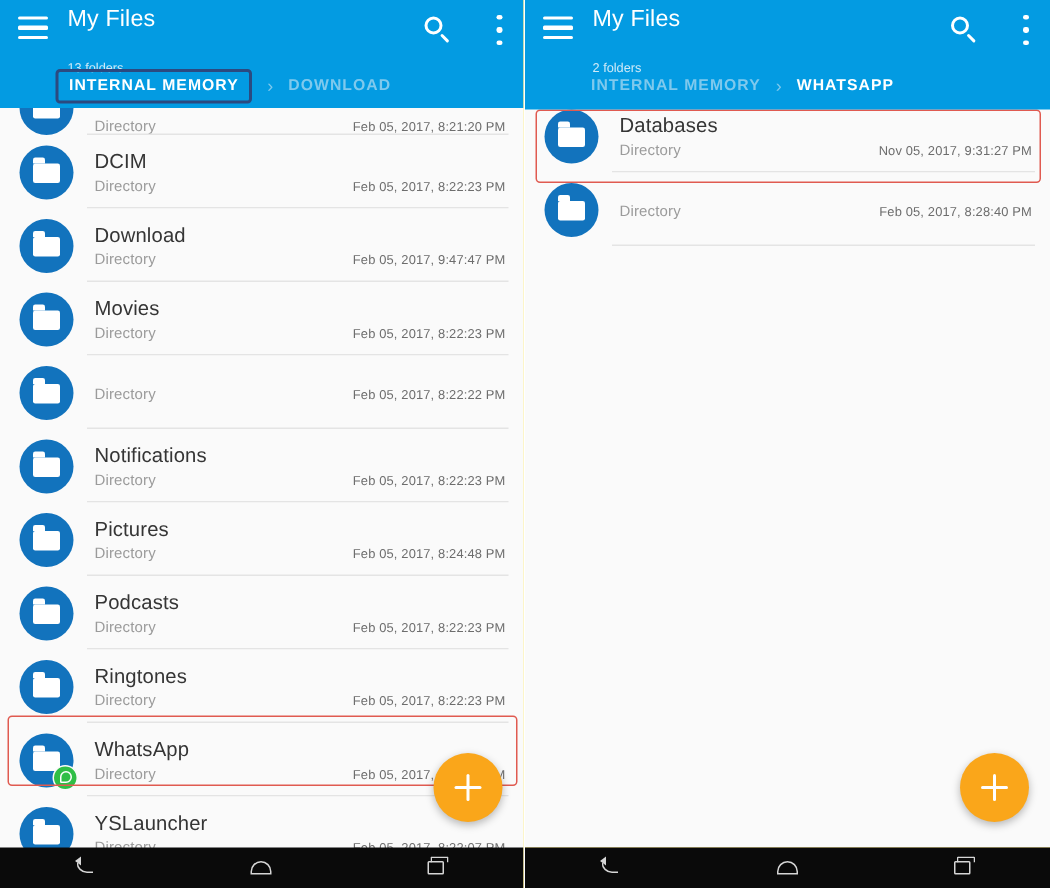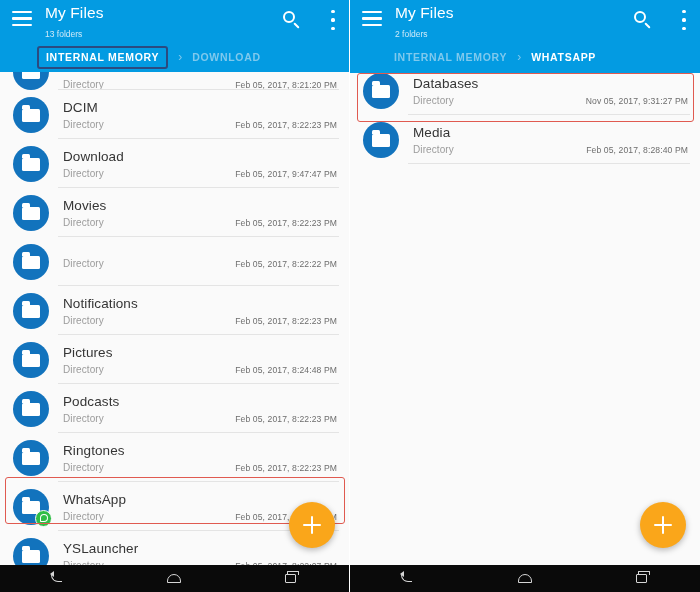--- a/index.html
+++ b/index.html
@@ -26,21 +26,21 @@
 
   .hamburger {
     position: absolute; left: 12px; top: 11px;
     width: 20px; height: 15px;
     display: flex; flex-direction: column; justify-content: space-between;
   }
   .hamburger i { display: block; height: 2.4px; background: #ffffff; border-radius: 1px; }
 
   .titlewrap { position: absolute; left: 45px; top: 4px; }
   .app-title { font-size: 15.5px; color: #ffffff; line-height: 18px; font-weight: 400; letter-spacing: .1px; }
-  .app-sub   { font-size: 8.5px; color: #cfeaf8; line-height: 12px; margin-top: 6px; }
+  .app-sub   { font-size: 8.5px; color: #cfeaf8; line-height: 12px; margin-top: 17px; }
 
   .search-icon {
     position: absolute; right: 48px; top: 11px;
     width: 18px; height: 18px;
   }
   .search-icon .ring {
     position: absolute; left: 0; top: 0;
     width: 12px; height: 12px; border: 2px solid #ffffff; border-radius: 50%;
   }
   .search-icon .hndl {
@@ -456,21 +456,20 @@
           </div>
         </div>
         <div class="divider"></div>
       </div>
 
       <div class="row">
         <div class="folder">
             <div class="glyph"></div>
           </div>
         <div class="rowtext">
-          <div class="rowname">Media</div>
           <div class="rowmeta">
             <span class="rowtype">Directory</span>
             <span class="rowdate">Feb 05, 2017, 8:28:40 PM</span>
           </div>
         </div>
         <div class="divider"></div>
       </div>
 
     </div>
 

